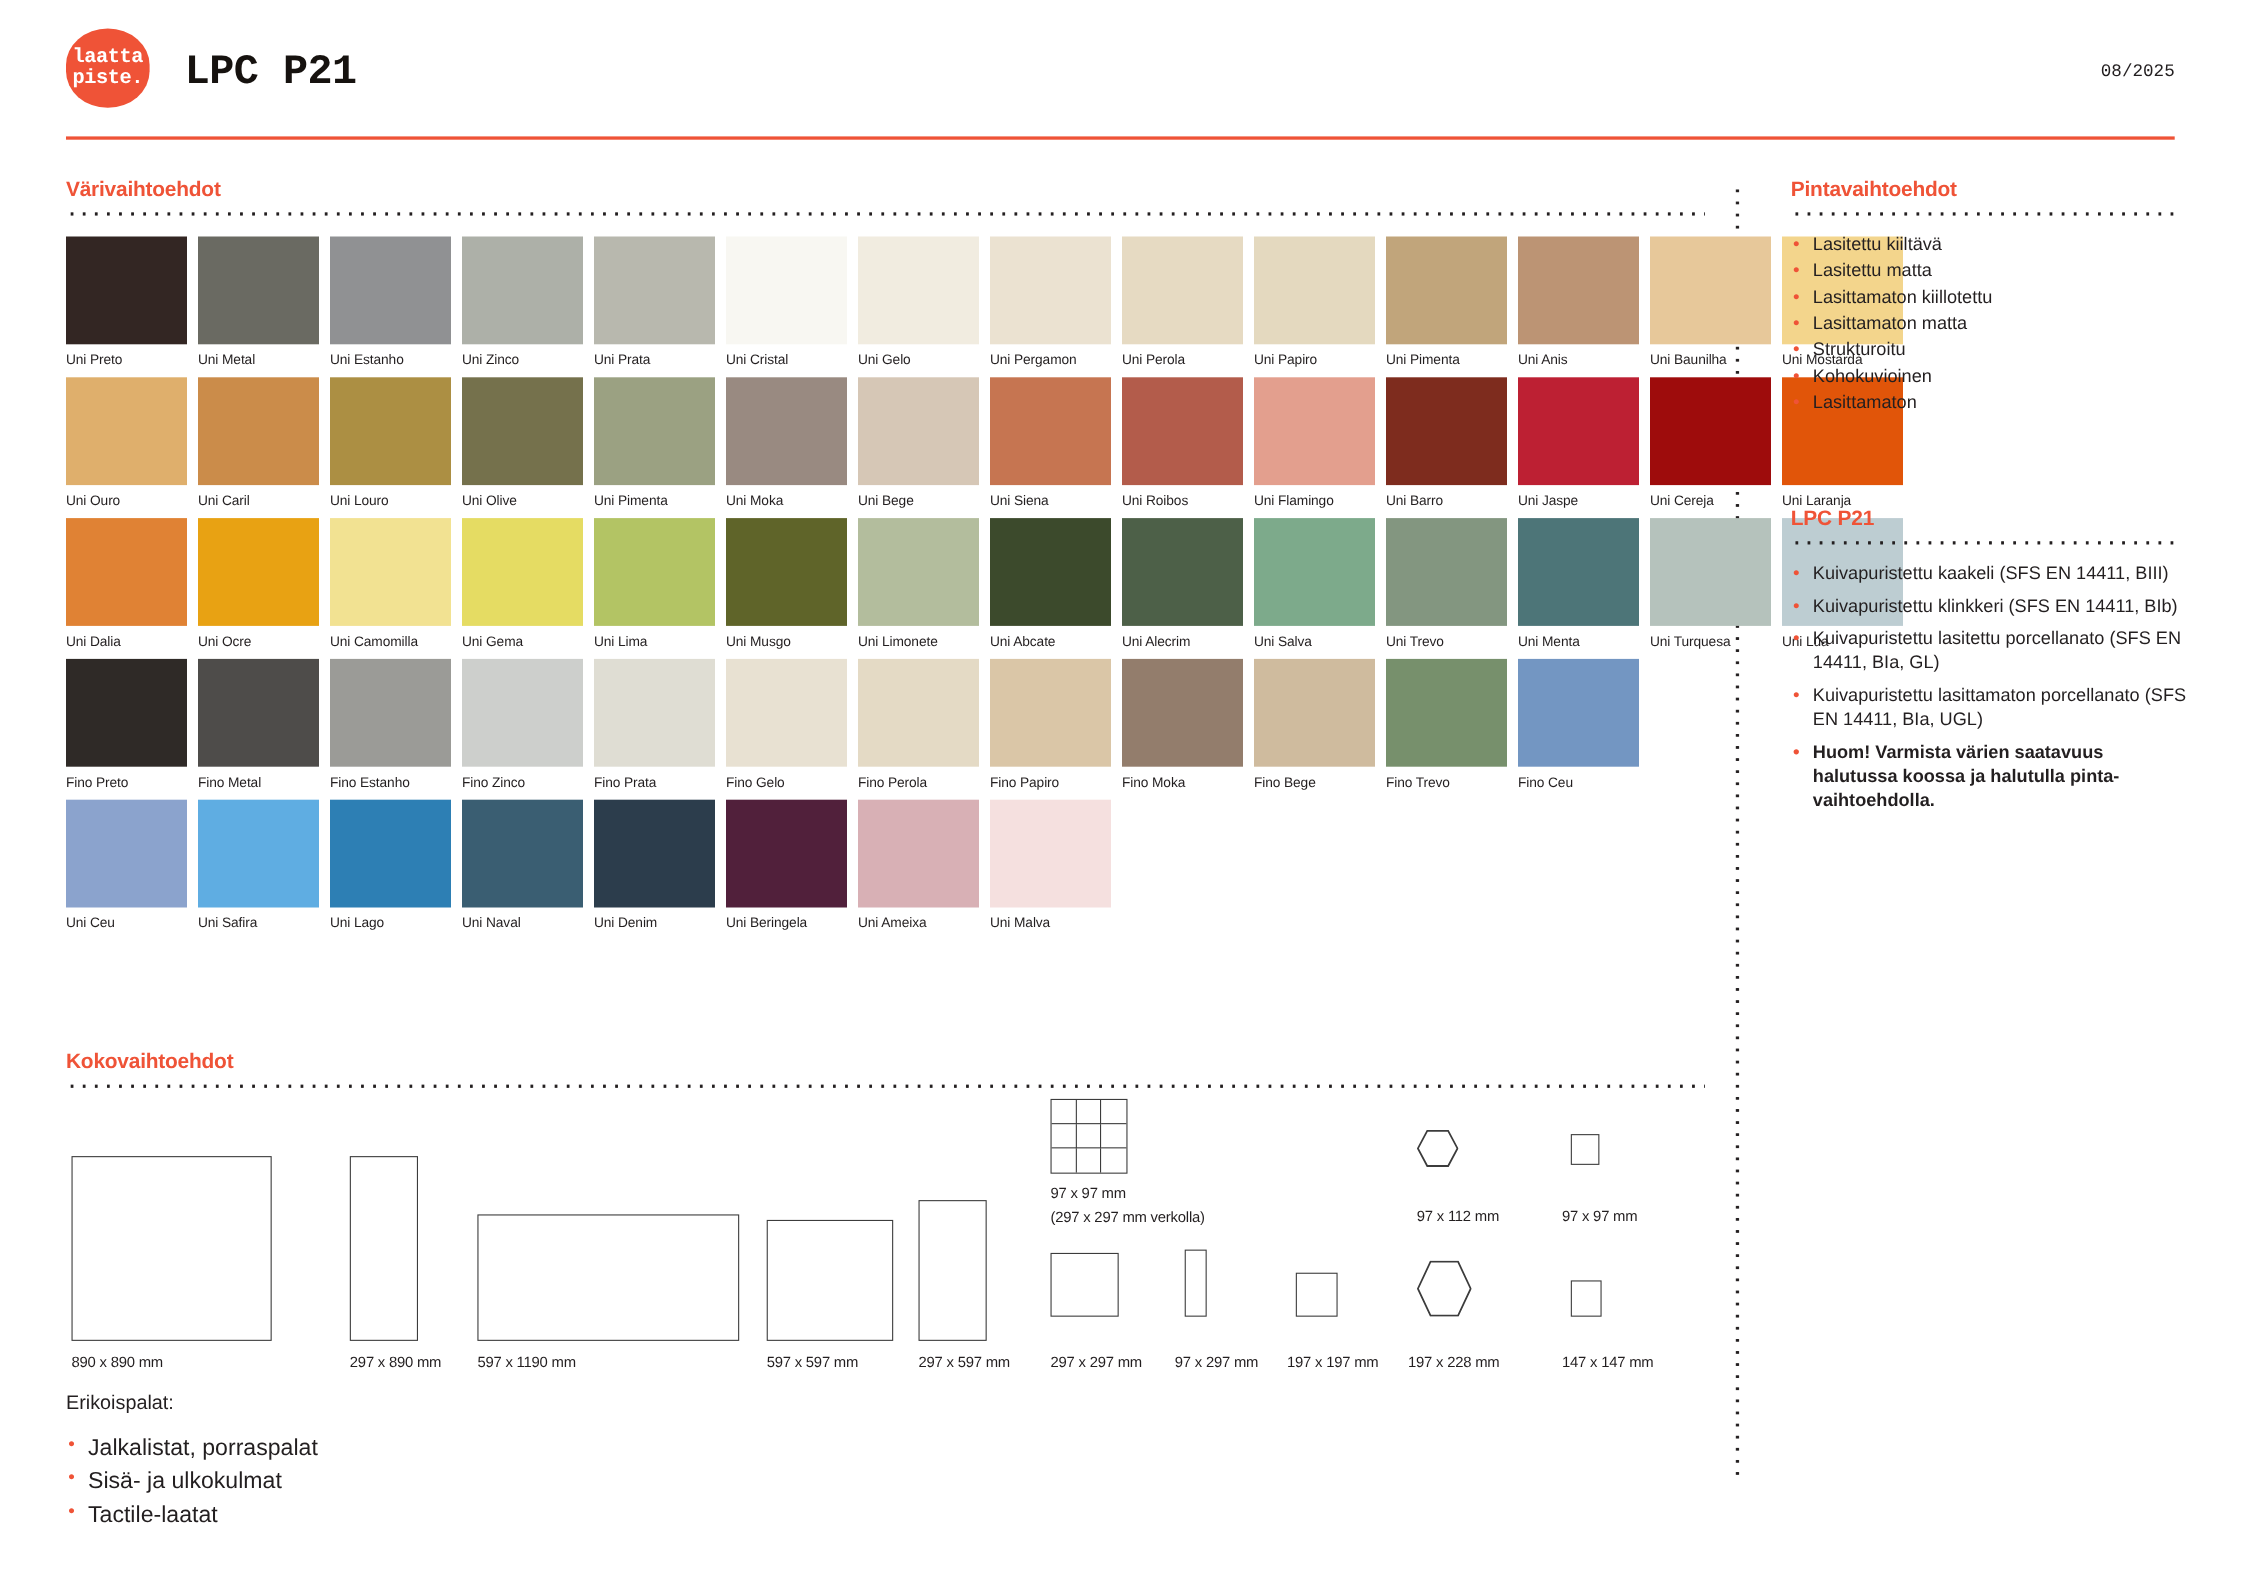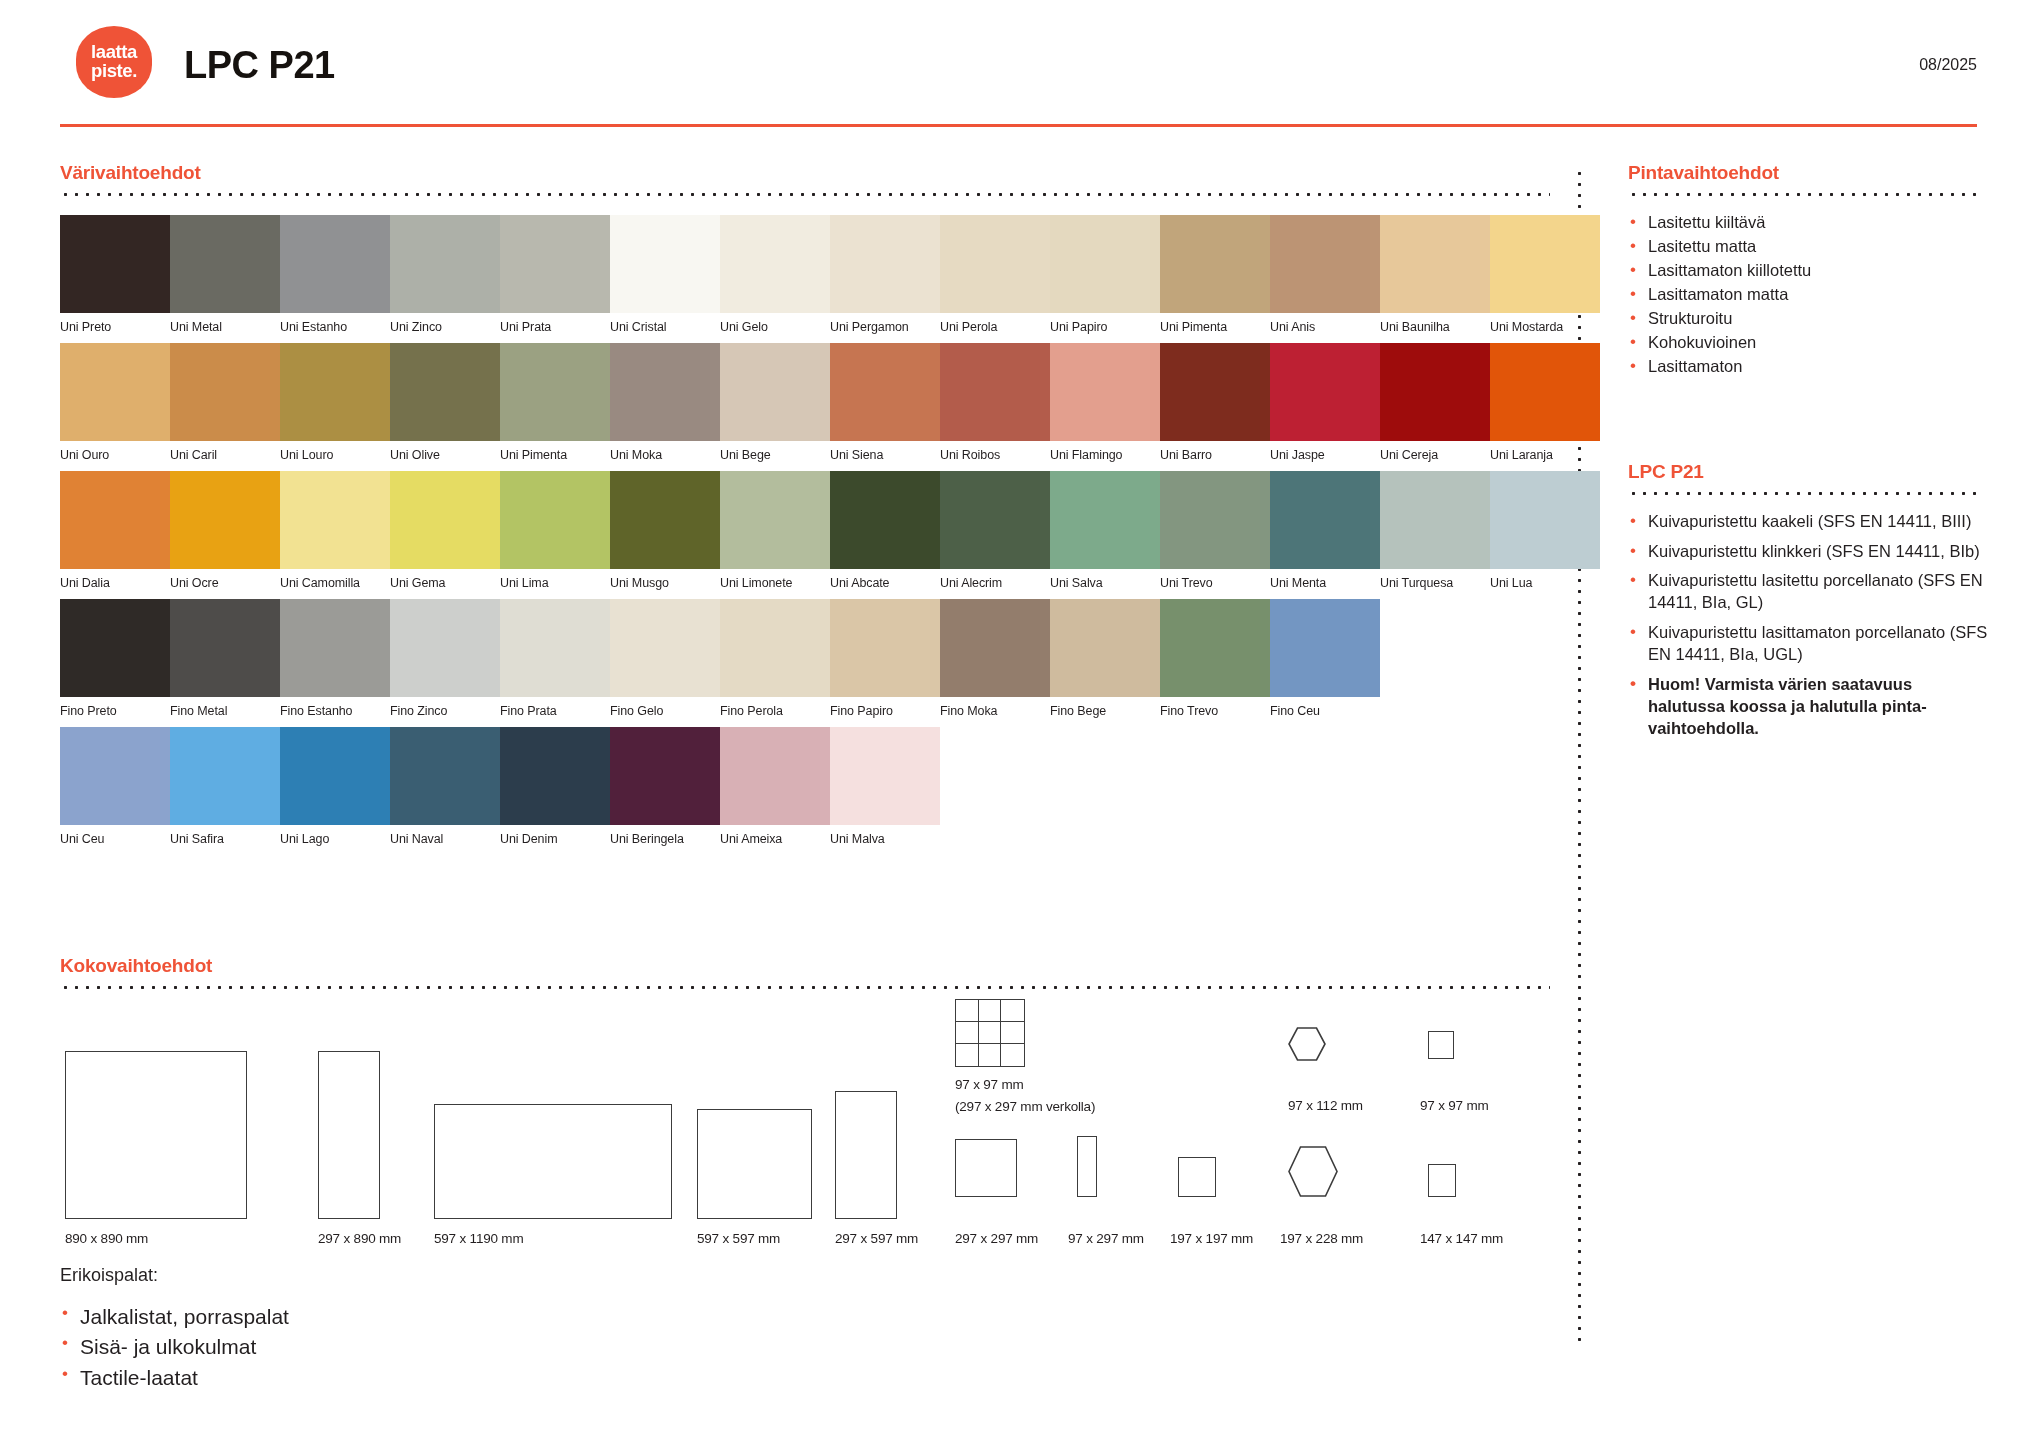--- a/index.html
+++ b/index.html
@@ -6,21 +6,21 @@
   html, body {
     width: 2037px; height: 1440px;
     background: #ffffff;
     font-family: "Liberation Sans", sans-serif;
     color: #231f20;
     overflow: hidden;
   }
   .page { position: relative; width: 2037px; height: 1440px; }
 
   
-  .header { position: absolute; left: 76px; top: 22px; right: 60px; height: 78px; }
+  .header { position: absolute; left: 60px; top: 22px; right: 60px; height: 78px; font-family: Liberation Mono, monospace; }
   .logo {
     position: absolute; left: 0; top: 4px;
     width: 76px; height: 72px;
     background: #EF5337;
     border-radius: 50% / 46%;
     display: flex; flex-direction: column;
     align-items: center; justify-content: center;
     color: #fff; font-weight: 700; line-height: 1.02;
     font-size: 18.5px; letter-spacing: -0.4px;
   }
@@ -55,21 +55,21 @@
     width: 3px;
     background-image: radial-gradient(circle, #231f20 1.4px, transparent 1.5px);
     background-size: 3px 11px;
     background-repeat: repeat-y;
   }
 
   
   #colors-section { position: absolute; left: 60px; top: 162px; width: 1490px; }
   #colors-section .dotline { margin-top: 9px; width: 1490px; }
   .color-rows { margin-top: 19px; }
-  .color-row { display: flex; margin-bottom: 9px; }
+  .color-row { display: flex; gap: 10px; margin-bottom: 9px; }
   .swatch-cell { width: 110px; }
   .swatch { width: 110px; height: 98px; }
   .swatch-label {
     margin-top: 7px; font-size: 12.5px; color: #231f20;
     white-space: nowrap; letter-spacing: -0.1px;
   }
 
   
   .right-col { position: absolute; left: 1628px; top: 162px; width: 360px; }
   .right-col .dotline { margin-top: 9px; width: 355px; }

